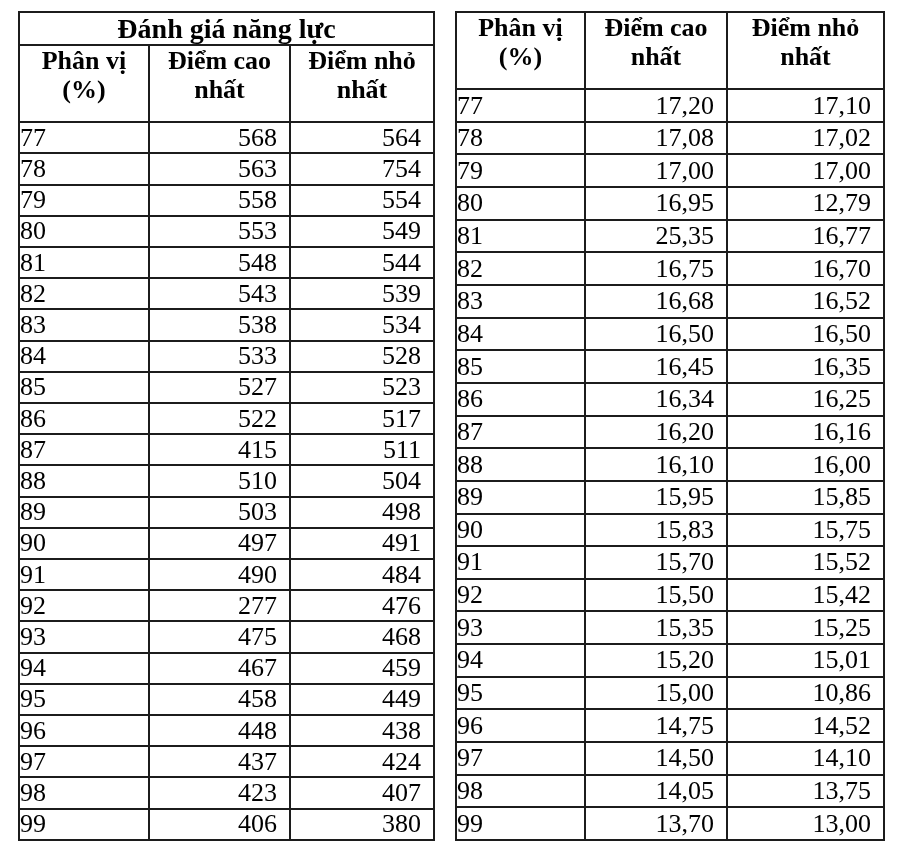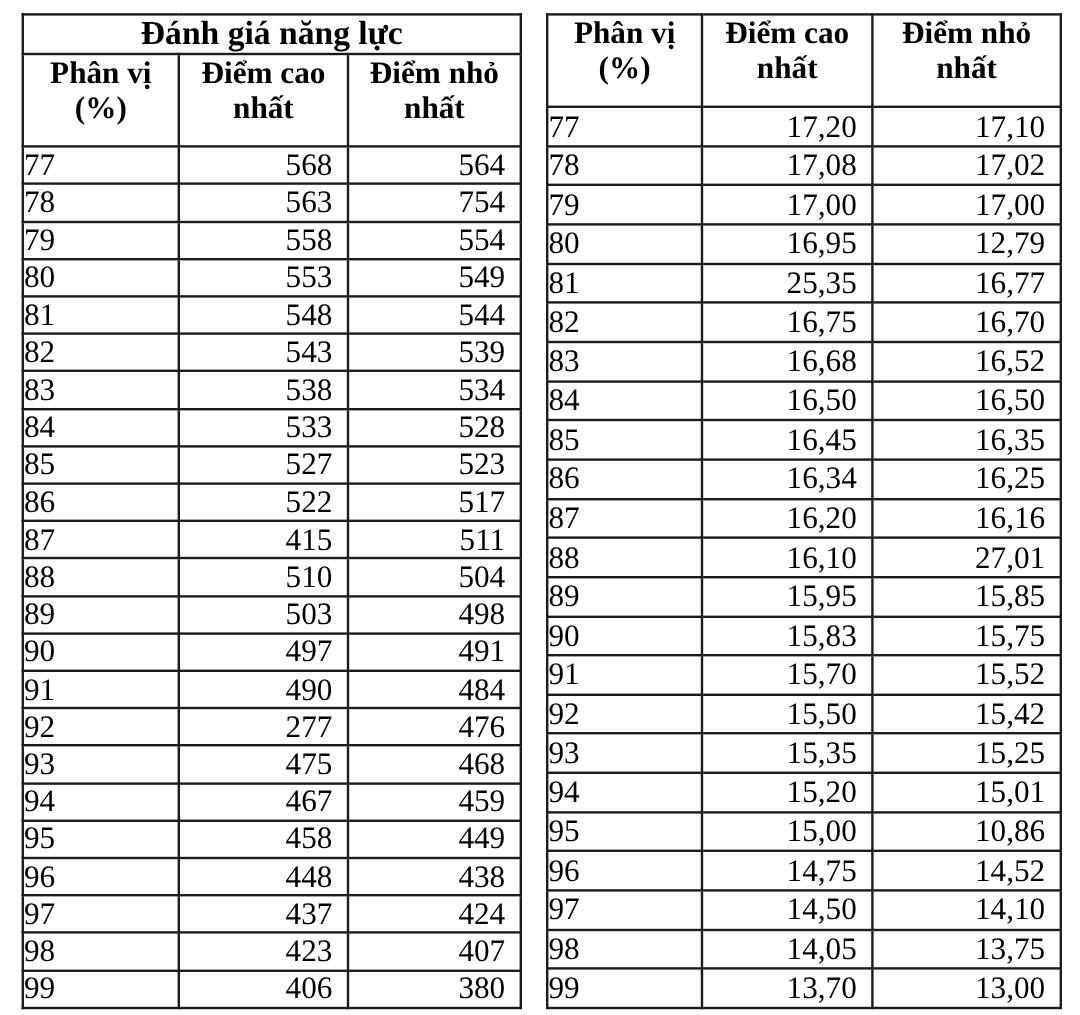--- a/index.html
+++ b/index.html
@@ -284,21 +284,21 @@
           <td class="col2">16,25</td>
         </tr>
         <tr>
           <td class="col0">87</td>
           <td class="col1">16,20</td>
           <td class="col2">16,16</td>
         </tr>
         <tr>
           <td class="col0">88</td>
           <td class="col1">16,10</td>
-          <td class="col2">27,01</td>
+          <td class="col2">16,00</td>
         </tr>
         <tr>
           <td class="col0">89</td>
           <td class="col1">15,95</td>
           <td class="col2">15,85</td>
         </tr>
         <tr>
           <td class="col0">90</td>
           <td class="col1">15,83</td>
           <td class="col2">15,75</td>

